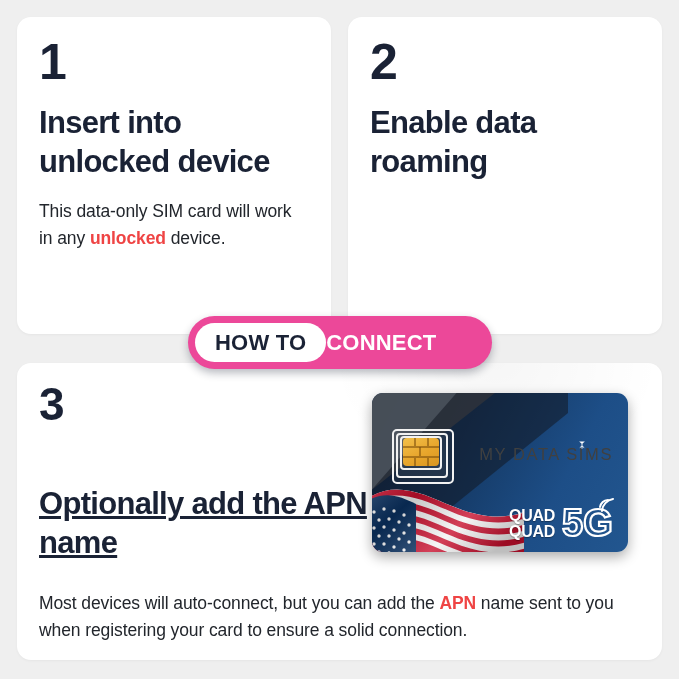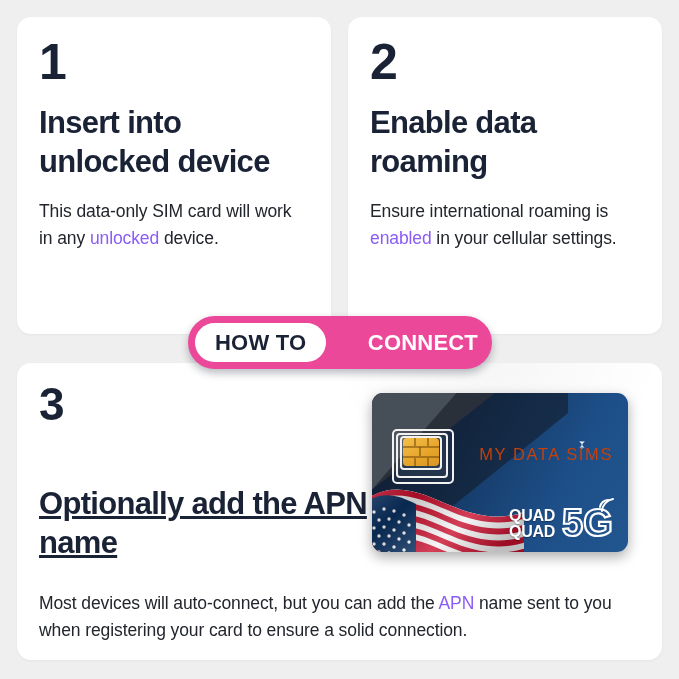--- a/index.html
+++ b/index.html
@@ -54,21 +54,21 @@
   }
 
   .step-body {
     margin-top: 17px;
     font-size: 17.5px;
     font-weight: 400;
     color: #22262c;
     line-height: 1.52;
     letter-spacing: -0.1px;
   }
-  .step-body b { font-weight: 400; color: #8b5cf6; }
+  .step-body b { font-weight: 700; color: #ef4444; }
 
   
   #card-3 .card-inner { padding: 18px 22px 0 22px; position: relative; }
   #card-3 .step-num { font-size: 46px; }
   #card-3 .step-title { margin-top: 57px; max-width: 330px; text-decoration: underline; }
   #card-3 .step-body { margin-top: 28px; max-width: 600px; }
 
   
   #badge {
     position: absolute;
@@ -92,26 +92,26 @@
     display: flex;
     align-items: center;
     justify-content: center;
     font-size: 22px;
     font-weight: 700;
     color: #1a2235;
     letter-spacing: 0.2px;
   }
   #badge-connect {
     flex: 1;
-    text-align: right;
+    text-align: left;
     font-size: 22px;
     font-weight: 700;
     color: #ffffff;
     letter-spacing: 0.2px;
-    padding-right: 14px;
+    padding-right: 6px;
   }
 
   
   #sim-card {
     position: absolute;
     left: 372px;
     top: 393px;
     width: 256px;
     height: 159px;
     border-radius: 11px;
@@ -171,21 +171,21 @@
   #chip .lv3 { left: 11px; top: 20px; width: 1.6px; height: 8px; }
   #chip .lv4 { left: 24px; top: 20px; width: 1.6px; height: 8px; }
   #chip .lv5 { left: 16px; top: 9px; width: 1.6px; height: 9px; }
 
   
   #sim-brand {
     position: absolute;
     right: 15px; top: 52px;
     font-size: 16.5px;
     font-weight: 500;
-    color: #c2410c;
+    color: #404040;
     letter-spacing: 1.6px;
     white-space: nowrap;
     margin-left: 16px;
   }
   #sim-brand .i-wrap { position: relative; display: inline-block; }
   #sim-brand .tower {
     position: absolute;
     left: 50%; top: -10px;
     transform: translateX(-50%);
     width: 9px; height: 9px;
@@ -240,21 +240,20 @@
       <div class="step-num">1</div>
       <div class="step-title">Insert into unlocked device</div>
       <div class="step-body"><span>This data-only SIM card will work in any </span><b>unlocked</b><span> device.</span></div>
     </div>
   </div>
 
   <div class="card" id="card-2">
     <div class="card-inner">
       <div class="step-num">2</div>
       <div class="step-title">Enable data roaming</div>
-      <div class="step-body"><span>Ensure international roaming is </span><b>enabled</b><span> in your cellular settings.</span></div>
     </div>
   </div>
 
   <div class="card" id="card-3">
     <div class="card-inner">
       <div class="step-num">3</div>
       <div class="step-title">Optionally add the APN name</div>
       <div class="step-body"><span>Most devices will auto-connect, but you can add the </span><b>APN</b><span> name sent to you when registering your card to ensure a solid connection.</span></div>
     </div>
   </div>

